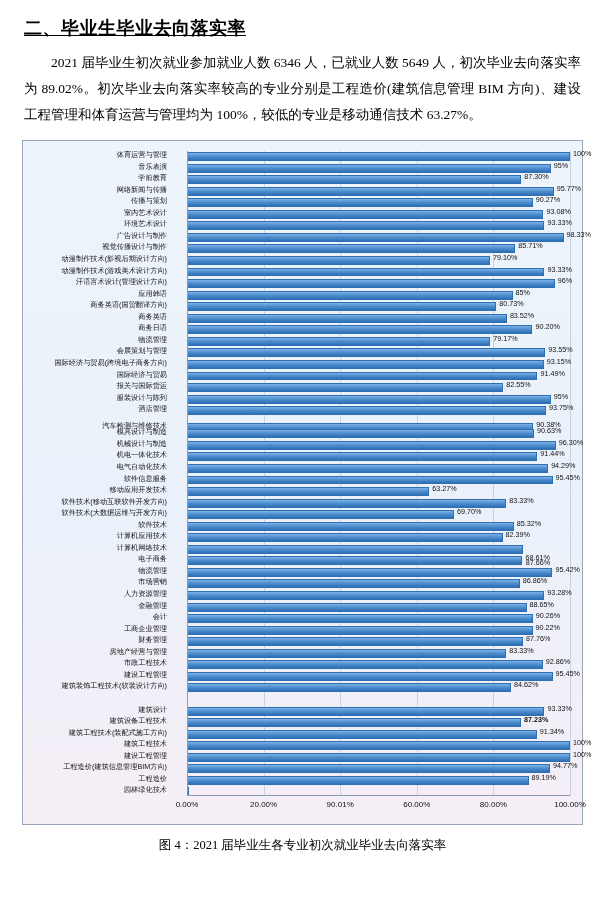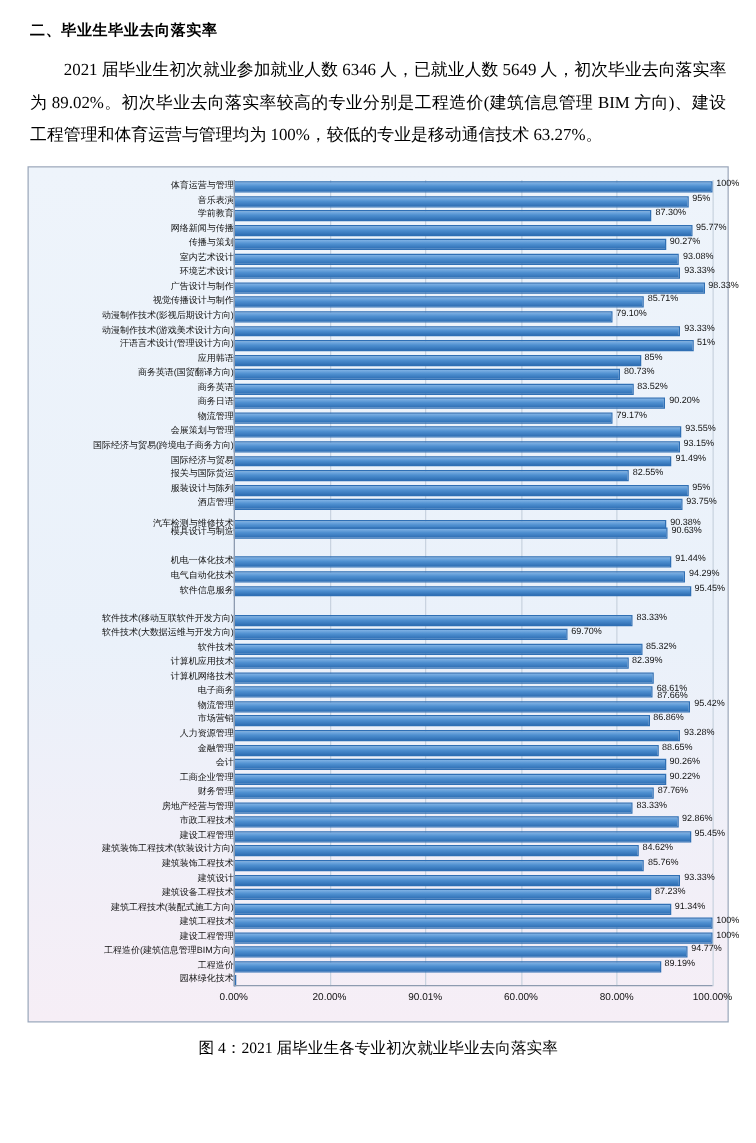--- a/index.html
+++ b/index.html
@@ -12,23 +12,24 @@
   }
   .page{
     width:605px;height:914px;
     box-sizing:border-box;
     padding:14px 22px 8px 22px;
     position:relative;
   }
   .heading{
     font-family:"Liberation Serif", serif;
     font-weight:bold;
-    font-size:12px;
+    font-size:18px;
     letter-spacing:.5px;
     margin:2px 0 10px 2px;
+    text-decoration:underline;
   }
   .para{
     font-family:"Liberation Serif", serif;
     font-size:13.5px;
     line-height:26px;
     text-align:justify;
     text-indent:2em;
     margin:0 2px 12px 2px;
   }
   
@@ -76,21 +77,21 @@
     position:absolute;
     top:-2px;
     font-size:7.2px;
     color:#111;
     white-space:nowrap;
     font-family:"Liberation Sans", sans-serif;
   }
   .cat-label{
     position:absolute;
     right:100%;
-    margin-right:0;
+    margin-right:20px;
     top:-1px;
     font-size:7.2px;
     line-height:9px;
     white-space:nowrap;
     text-align:right;
     color:#111;
   }
   .xaxis{
     position:absolute;
     left:164px;right:12px;
@@ -182,21 +183,21 @@
             <div class="bar-label" style="left: calc(79.1% + 3px);">79.10%</div>
           </div>
           <div class="row" style="top: 115.536px; height: 11.5536px;">
             <div class="cat-label">动漫制作技术(游戏美术设计方向)</div>
             <div class="bar" style="width: 93.33%; height: 8.95357px;"></div>
             <div class="bar-label" style="left: calc(93.33% + 3px);">93.33%</div>
           </div>
           <div class="row" style="top: 127.089px; height: 11.5536px;">
             <div class="cat-label">汗语言术设计(管理设计方向)</div>
             <div class="bar" style="width: 96%; height: 8.95357px;"></div>
-            <div class="bar-label" style="left: calc(96% + 3px);">51%</div>
+            <div class="bar-label" style="left: calc(96% + 3px);">96%</div>
           </div>
           <div class="row" style="top: 138.643px; height: 11.5536px;">
             <div class="cat-label">应用韩语</div>
             <div class="bar" style="width: 85%; height: 8.95357px;"></div>
             <div class="bar-label" style="left: calc(85% + 3px);">85%</div>
           </div>
           <div class="row" style="top: 150.196px; height: 11.5536px;">
             <div class="cat-label">商务英语(国贸翻译方向)</div>
             <div class="bar" style="width: 80.73%; height: 8.95357px;"></div>
             <div class="bar-label" style="left: calc(80.73% + 3px);">80.73%</div>
@@ -249,35 +250,45 @@
           <div class="row" style="top: 271px; height: 11.5536px; padding-left: 28px;">
             <div class="cat-label">汽车检测与维修技术</div>
             <div class="bar" style="width: 90.38%; height: 8.95357px;"></div>
             <div class="bar-label" style="left: calc(90.38% + 3px);">90.38%</div>
           </div>
           <div class="row" style="top: 277.286px; height: 11.5536px;">
             <div class="cat-label">模具设计与制造</div>
             <div class="bar" style="width: 90.63%; height: 8.95357px;"></div>
             <div class="bar-label" style="left: calc(90.63% + 3px);">90.63%</div>
           </div>
+          <div class="row" style="top: 288.839px; height: 11.5536px;">
+            <div class="cat-label">机械设计与制造</div>
+            <div class="bar" style="width: 96.3%; height: 8.95357px;"></div>
+            <div class="bar-label" style="left: calc(96.3% + 3px);">96.30%</div>
+          </div>
           <div class="row" style="top: 300.393px; height: 11.5536px;">
             <div class="cat-label">机电一体化技术</div>
             <div class="bar" style="width: 91.44%; height: 8.95357px;"></div>
             <div class="bar-label" style="left: calc(91.44% + 3px);">91.44%</div>
           </div>
           <div class="row" style="top: 311.946px; height: 11.5536px;">
             <div class="cat-label">电气自动化技术</div>
             <div class="bar" style="width: 94.29%; height: 8.95357px;"></div>
             <div class="bar-label" style="left: calc(94.29% + 3px);">94.29%</div>
           </div>
           <div class="row" style="top: 323.5px; height: 11.5536px;">
             <div class="cat-label">软件信息服务</div>
             <div class="bar" style="width: 95.45%; height: 8.95357px;"></div>
             <div class="bar-label" style="left: calc(95.45% + 3px);">95.45%</div>
           </div>
+          <div class="row" style="top: 335.054px; height: 11.5536px;">
+            <div class="cat-label">移动应用开发技术</div>
+            <div class="bar" style="width: 63.27%; height: 8.95357px;"></div>
+            <div class="bar-label" style="left: calc(63.27% + 3px);">63.27%</div>
+          </div>
           <div class="row" style="top: 346.607px; height: 11.5536px;">
             <div class="cat-label">软件技术(移动互联软件开发方向)</div>
             <div class="bar" style="width: 83.33%; height: 8.95357px;"></div>
             <div class="bar-label" style="left: calc(83.33% + 3px);">83.33%</div>
           </div>
           <div class="row" style="top: 358.161px; height: 11.5536px;">
             <div class="cat-label">软件技术(大数据运维与开发方向)</div>
             <div class="bar" style="width: 69.7%; height: 8.95357px;"></div>
             <div class="bar-label" style="left: calc(69.7% + 3px);">69.70%</div>
           </div>
@@ -349,34 +360,29 @@
           <div class="row" style="top: 519.911px; height: 11.5536px;">
             <div class="cat-label">建设工程管理</div>
             <div class="bar" style="width: 95.45%; height: 8.95357px;"></div>
             <div class="bar-label" style="left: calc(95.45% + 3px);">95.45%</div>
           </div>
           <div class="row" style="top: 531.464px; height: 11.5536px;">
             <div class="cat-label">建筑装饰工程技术(软装设计方向)</div>
             <div class="bar" style="width: 84.62%; height: 8.95357px;"></div>
             <div class="bar-label" style="left: calc(84.62% + 3px);">84.62%</div>
           </div>
-          <div class="row" style="top: 543.018px; height: 11.5536px;">
-            <div class="cat-label">建筑装饰工程技术</div>
-            <div class="bar" style="width: 85.76%; height: 8.95357px;"></div>
-            <div class="bar-label" style="left: calc(85.76% + 3px);">85.76%</div>
-          </div>
           <div class="row" style="top: 554.571px; height: 11.5536px;">
             <div class="cat-label">建筑设计</div>
             <div class="bar" style="width: 93.33%; height: 8.95357px;"></div>
             <div class="bar-label" style="left: calc(93.33% + 3px);">93.33%</div>
           </div>
           <div class="row" style="top: 566.125px; height: 11.5536px;">
             <div class="cat-label">建筑设备工程技术</div>
             <div class="bar" style="width: 87.23%; height: 8.95357px;"></div>
-            <div class="bar-label" style="left: calc(87.23% + 3px);">87.23%</div>
+            <div class="bar-label" style="left: calc(87.23% + 3px); font-weight: bold;">87.23%</div>
           </div>
           <div class="row" style="top: 577.679px; height: 11.5536px;">
             <div class="cat-label">建筑工程技术(装配式施工方向)</div>
             <div class="bar" style="width: 91.34%; height: 8.95357px;"></div>
             <div class="bar-label" style="left: calc(91.34% + 3px);">91.34%</div>
           </div>
           <div class="row" style="top: 589.232px; height: 11.5536px;">
             <div class="cat-label">建筑工程技术</div>
             <div class="bar" style="width: 100%; height: 8.95357px;"></div>
             <div class="bar-label" style="left: calc(100% + 3px);">100%</div>

